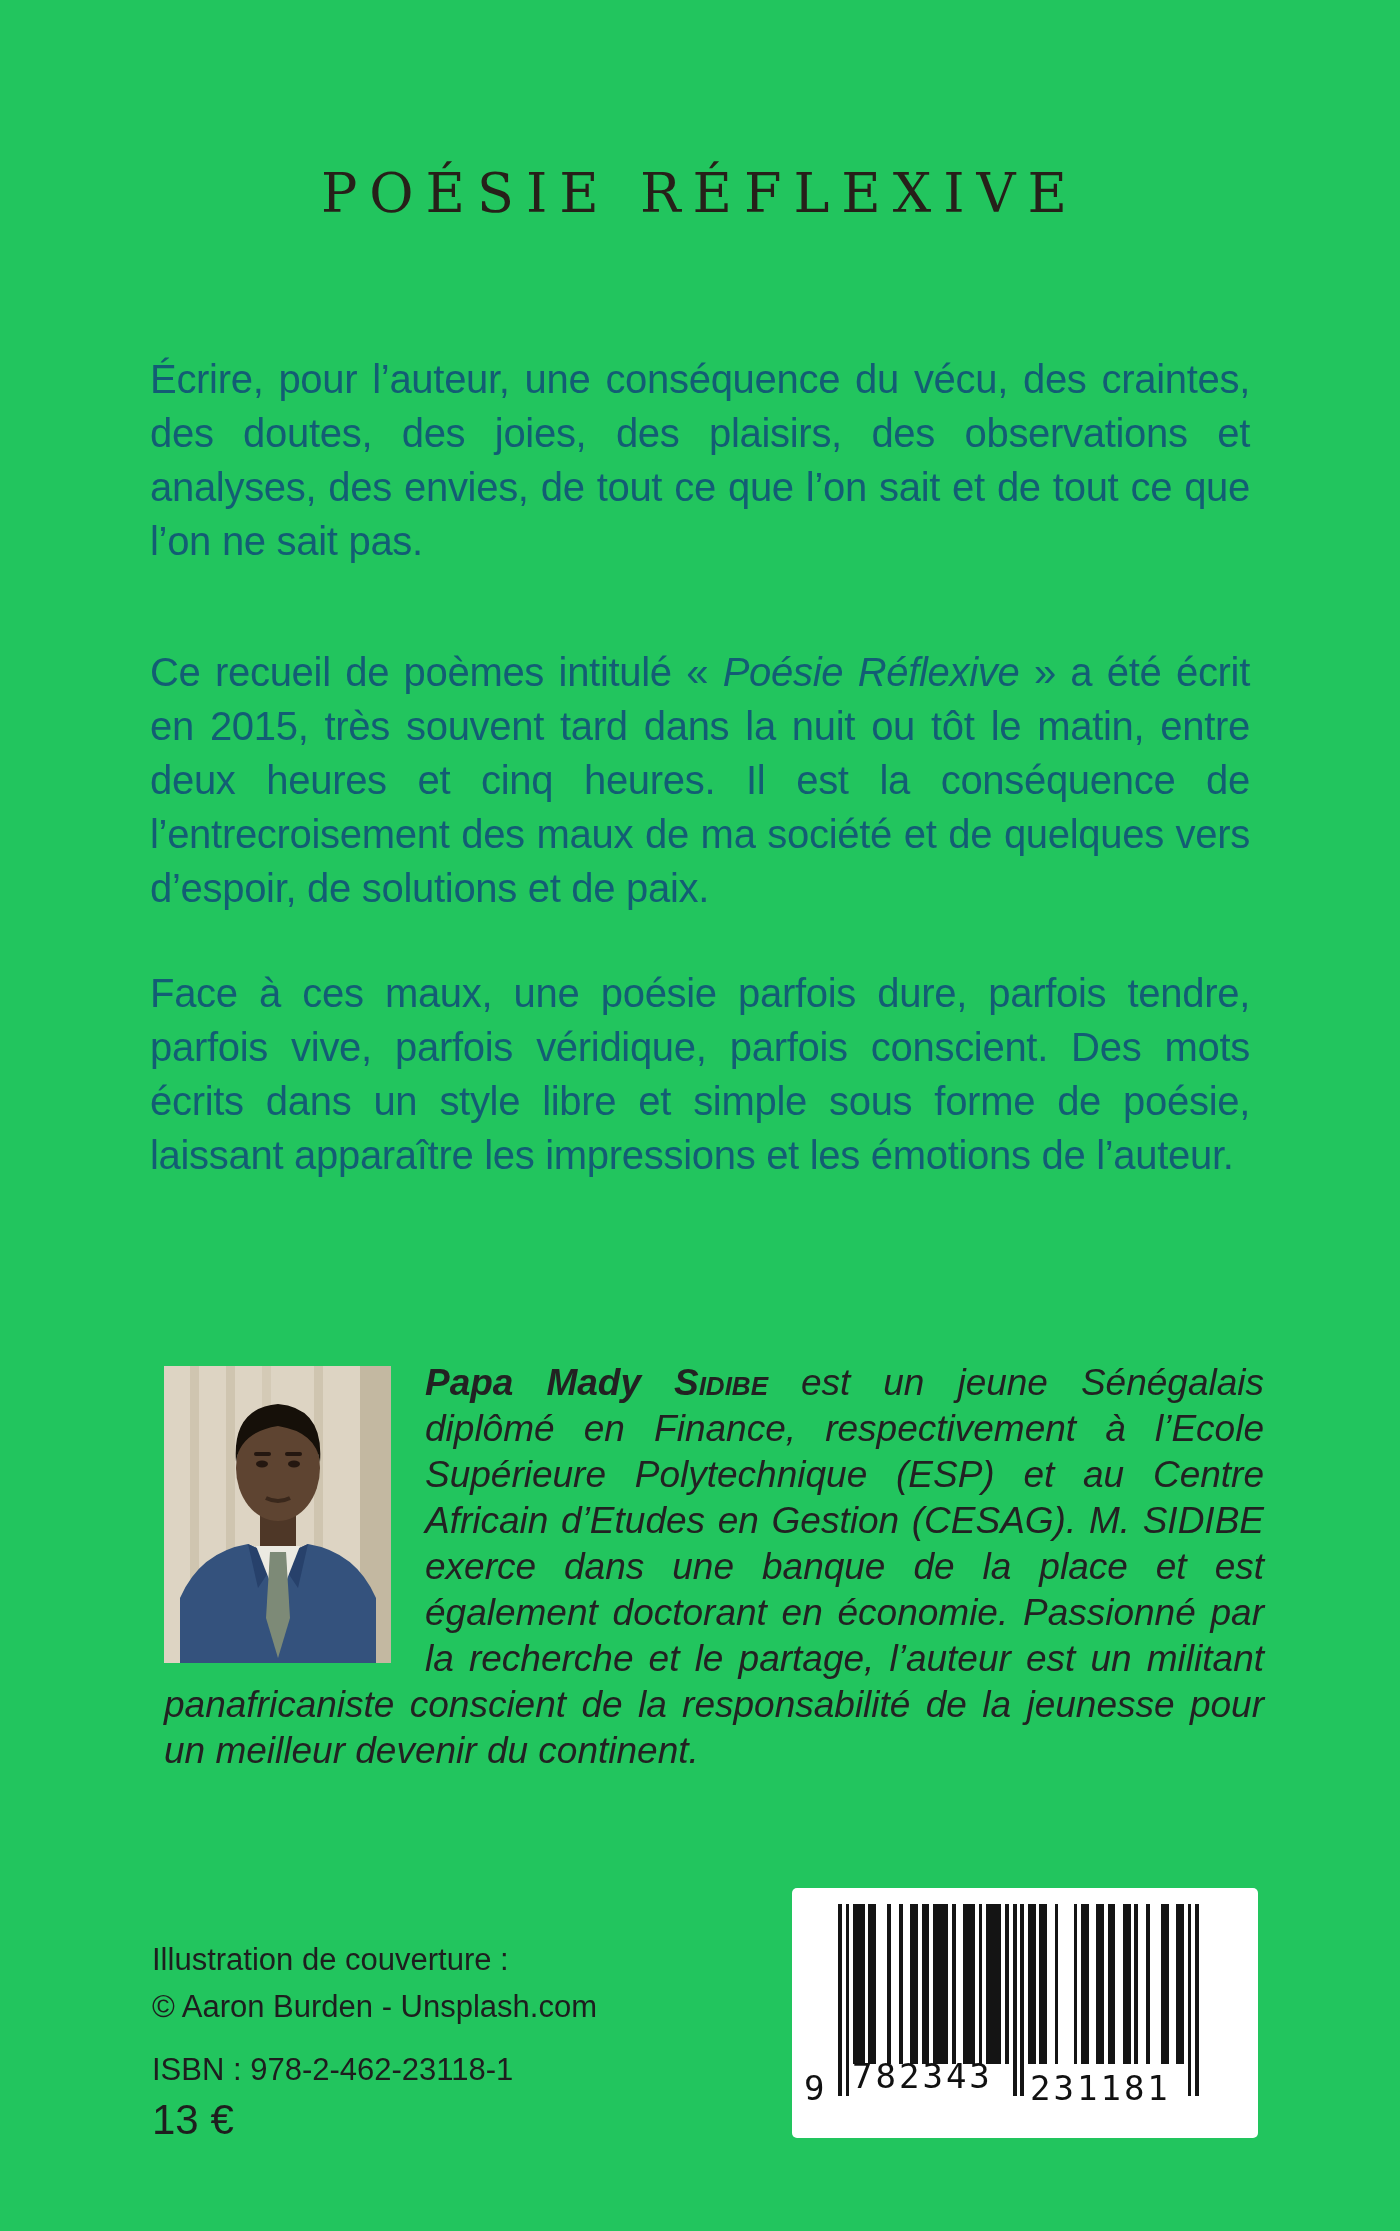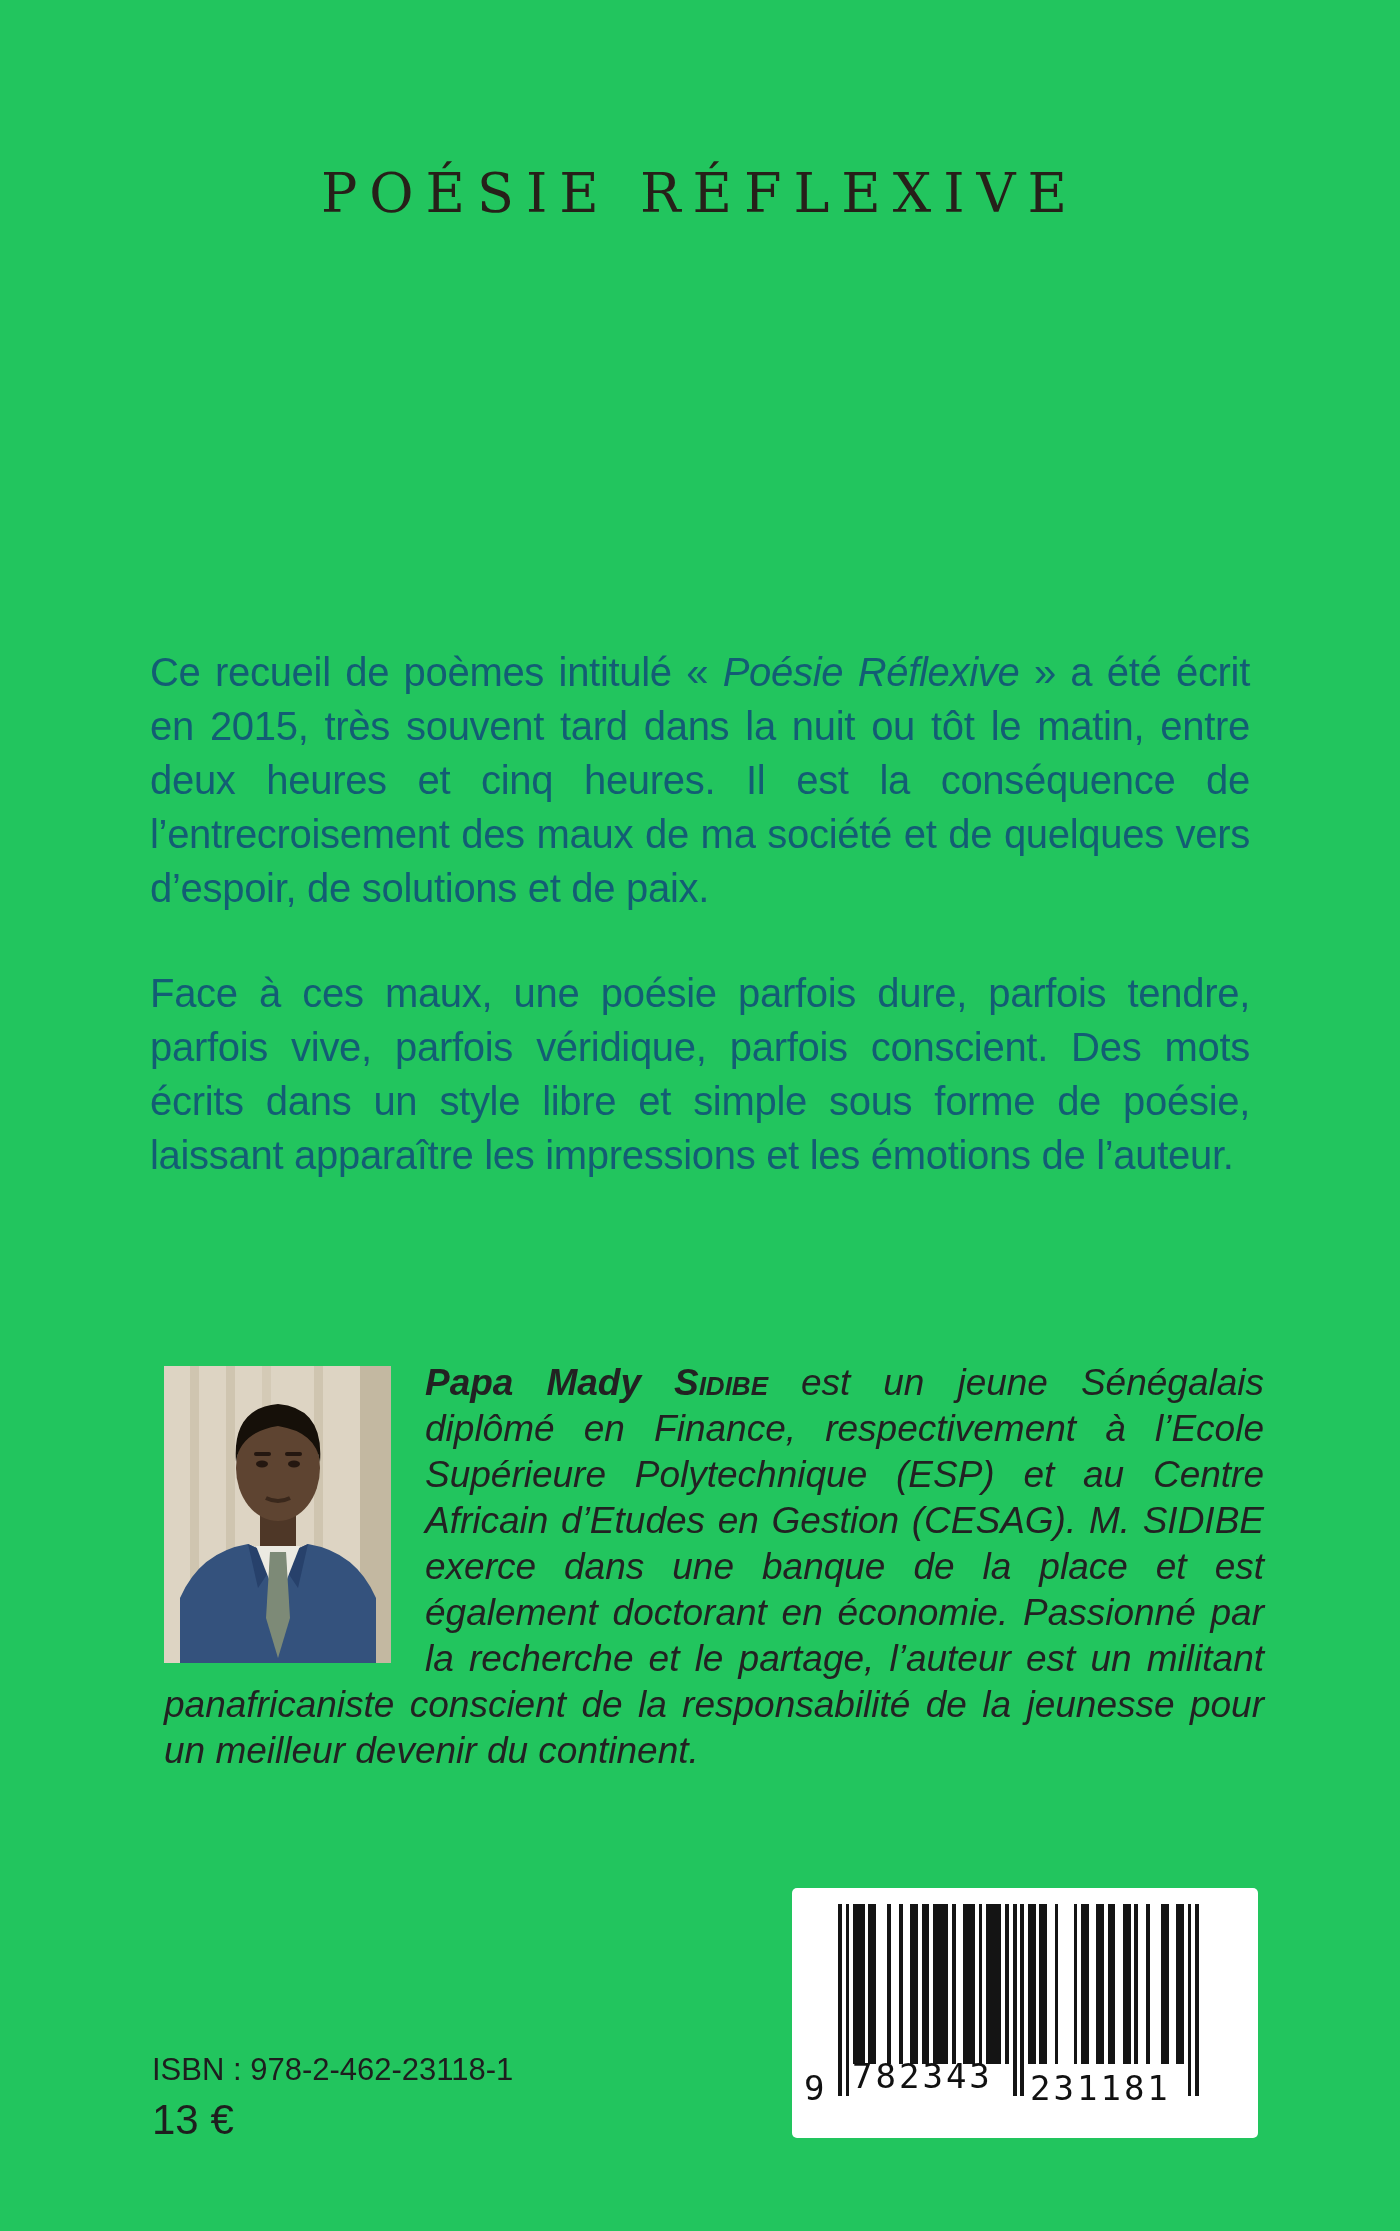--- a/index.html
+++ b/index.html
@@ -87,20 +87,21 @@
   .bd-g1{left:60px;top:168px;width:158px;text-align:left;letter-spacing:3px;}
   .bd-g2{left:238px;top:180px;width:158px;text-align:left;letter-spacing:3px;}
 </style>
 </head>
 <body>
 
 <div class="page">
 
   <div class="book-title">POÉSIE RÉFLEXIVE</div>
 
+  <p class="synopsis p1">Écrire, pour l’auteur, une conséquence du vécu, des craintes, des doutes, des joies, des plaisirs, des observations et analyses, des envies, de tout ce que l’on sait et de tout ce que l’on ne sait pas.</p>
 
   <p class="synopsis p2"><span>Ce recueil de poèmes intitulé « </span><span class="italic">Poésie Réflexive</span><span> » a été écrit en 2015, très souvent tard dans la nuit ou tôt le matin, entre deux heures et cinq heures. Il est la conséquence de l’entrecroisement des maux de ma société et de quelques vers d’espoir, de solutions et de paix.</span></p>
 
   <p class="synopsis p3">Face à ces maux, une poésie parfois dure, parfois tendre, parfois vive, parfois véridique, parfois conscient. Des mots écrits dans un style libre et simple sous forme de poésie, laissant apparaître les impressions et les émotions de l’auteur.</p>
 
   <p class="author-block"><span class="author-photo">
         <svg viewBox="0 0 227 297" xmlns="http://www.w3.org/2000/svg">
       <rect width="227" height="297" fill="#ddd4c3"></rect>
       <rect x="26" width="9" height="297" fill="#cfc5b0"></rect>
       <rect x="62" width="9" height="297" fill="#cfc5b0"></rect>
@@ -116,20 +117,24 @@
       <rect x="121" y="86" width="17" height="4" rx="2" fill="#241710"></rect>
       <path d="M102 132 Q114 138 126 132" stroke="#3a281c" stroke-width="4" fill="none"></path>
       <path d="M16 297 L16 232 Q36 186 84 178 L114 192 L144 178 Q192 186 212 232 L212 297 Z" fill="#34527d"></path>
       <polygon points="84,178 114,192 94,222" fill="#27416b"></polygon>
       <polygon points="144,178 114,192 134,222" fill="#27416b"></polygon>
       <polygon points="92,180 136,180 114,236" fill="#eceae2"></polygon>
       <polygon points="106,186 122,186 126,252 114,292 102,252" fill="#7d8a77"></polygon>
     </svg>
       </span><span class="author-name">Papa Mady </span><span class="caps">Sidibe</span><span> est un jeune Sénégalais diplômé en Finance, respectivement à l’Ecole Supérieure Polytechnique (ESP) et au Centre Africain d’Etudes en Gestion (CESAG). M. SIDIBE exerce dans une banque de la place et est également doctorant en économie. Passionné par la recherche et le partage, l’auteur est un militant panafricaniste conscient de la responsabilité de la jeunesse pour un meilleur devenir du continent.</span></p>
 
+  <div class="credits">
+    <div>Illustration de couverture :</div>
+    <div>© Aaron Burden - Unsplash.com</div>
+  </div>
 
   <div class="isbn">ISBN : 978-2-462-23118-1</div>
 
   <div class="price">13 €</div>
 
   <div class="barcode-box">
     <div class="barcode-bars">
         <div style="position: absolute; background: rgb(20, 20, 20); left: 46px; top: 16px; width: 3.8px; height: 192px;"></div>
         <div style="position: absolute; background: rgb(20, 20, 20); left: 53.6px; top: 16px; width: 3.8px; height: 192px;"></div>
         <div style="position: absolute; background: rgb(20, 20, 20); left: 61.2px; top: 16px; width: 11.4px; height: 160px;"></div>

